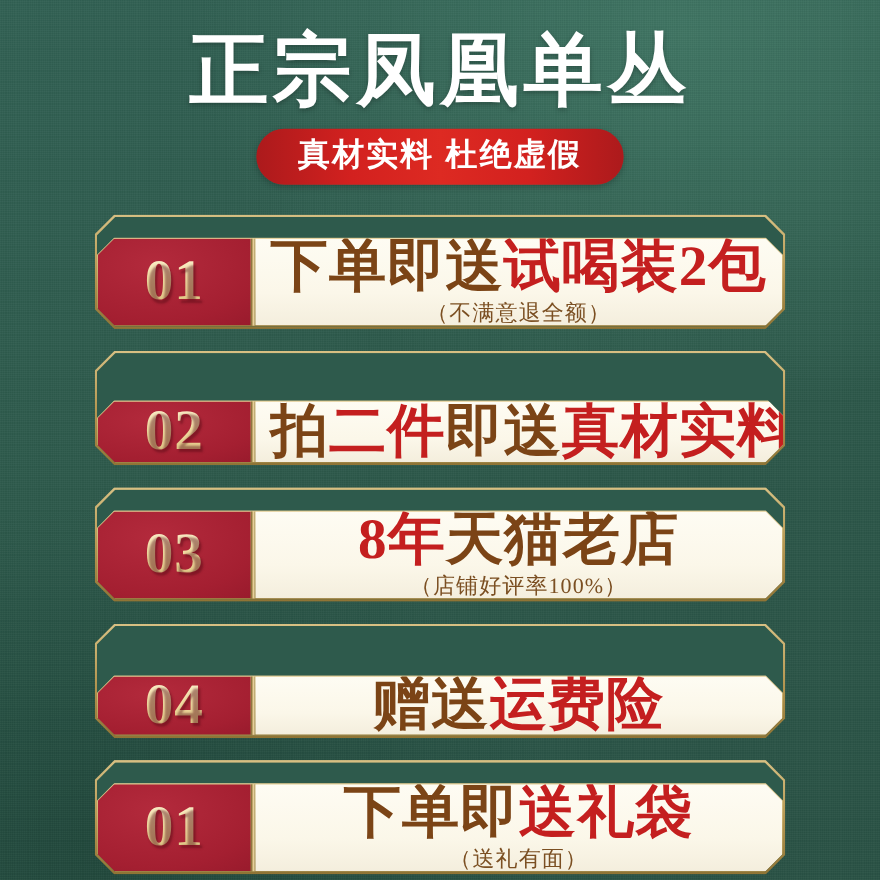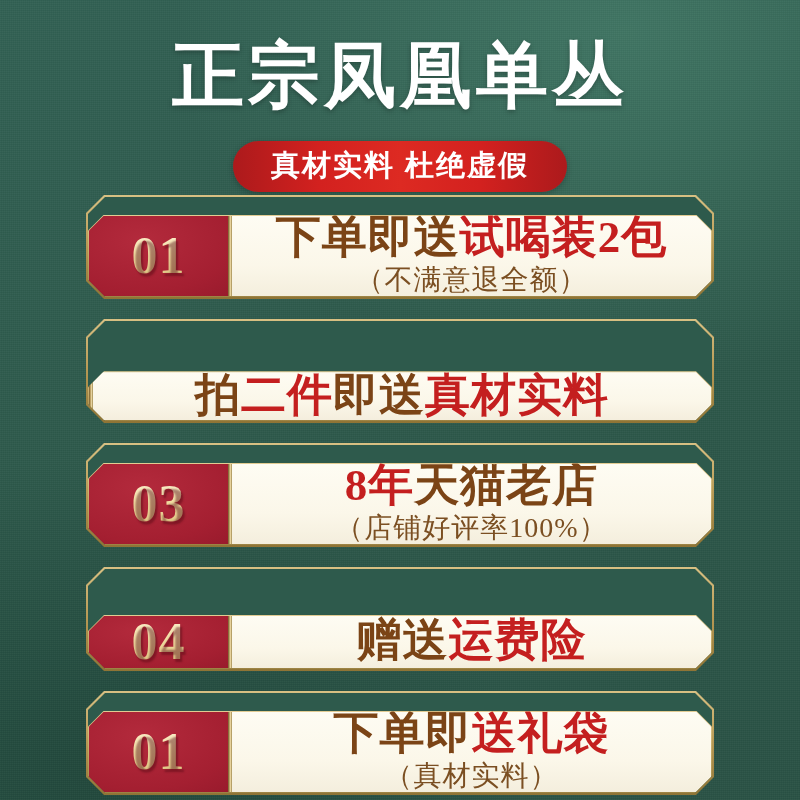--- a/index.html
+++ b/index.html
@@ -36,21 +36,21 @@
   }
 
   
   #header {
     position: absolute;
     top: 0; left: 0; right: 0;
     text-align: center;
     z-index: 2;
   }
   #main-title {
-    margin: 12px;
+    margin: 0;
     padding-top: 24px;
     font-size: 72px;
     line-height: 1.12;
     font-weight: 700;
     color: #ffffff;
     letter-spacing: 4px;
     text-shadow: 0 2px 5px rgba(0,0,0,0.26);
     font-family: "Liberation Serif", "DejaVu Serif", serif;
   }
   #subtitle-badge {
@@ -165,33 +165,33 @@
     background: linear-gradient(180deg, #fefcf3 0%, #fbf7e9 62%, #f4eedd 100%);
     clip-path: polygon(
       0 0, calc(100% - 15px) 0,
       100% 15px, 100% calc(100% - 15px),
       calc(100% - 15px) 100%, 0 100%);
     padding: 0 14px;
     box-sizing: border-box;
   }
   .headline {
     font-family: "Liberation Serif", "DejaVu Serif", serif;
-    font-size: 45px;
+    font-size: 52px;
     font-weight: 700;
     line-height: 1.06;
     letter-spacing: 1px;
     white-space: nowrap;
   }
   .headline .seg-brown { color: #7b4416; }
   .headline .seg-red   { color: #c41f1f; }
   .row-has-sub .headline { margin-top: -2px; }
   .sub-note {
     margin-top: 4px;
     font-family: "Liberation Serif", "DejaVu Serif", serif;
-    font-size: 28px;
+    font-size: 20px;
     font-weight: 400;
     color: #7b4f22;
     letter-spacing: 1px;
     line-height: 1.1;
     white-space: nowrap;
   }
   .row-no-sub .headline { margin-top: 0; }
 </style>
 </head>
 <body>
@@ -218,20 +218,23 @@
             <div class="text-panel">
               <div class="headline"><span class="seg-brown">下单即送</span><span class="seg-red">试喝装2包</span></div>
               <div class="sub-note">（不满意退全额）</div>
             </div>
           </div>
         </div>
       </div>
       <div class="benefit-row row-no-sub">
         <div class="row-inner">
           <div class="row-face">
+            <div class="number-block">
+              <span class="num">02</span>
+            </div>
             <div class="gold-divider"></div>
             <div class="text-panel">
               <div class="headline"><span class="seg-brown">拍</span><span class="seg-red">二件</span><span class="seg-brown">即送</span><span class="seg-red">真材实料</span></div>
             </div>
           </div>
         </div>
       </div>
       <div class="benefit-row row-has-sub">
         <div class="row-inner">
           <div class="row-face">
@@ -261,20 +264,20 @@
       </div>
       <div class="benefit-row row-has-sub">
         <div class="row-inner">
           <div class="row-face">
             <div class="number-block">
               <span class="num">01</span>
             </div>
             <div class="gold-divider"></div>
             <div class="text-panel">
               <div class="headline"><span class="seg-brown">下单即</span><span class="seg-red">送礼袋</span></div>
-              <div class="sub-note">（真材实料）</div>
+              <div class="sub-note">（送礼有面）</div>
             </div>
           </div>
         </div>
       </div>
     </div>
 
 </div>
 
 </body></html>

